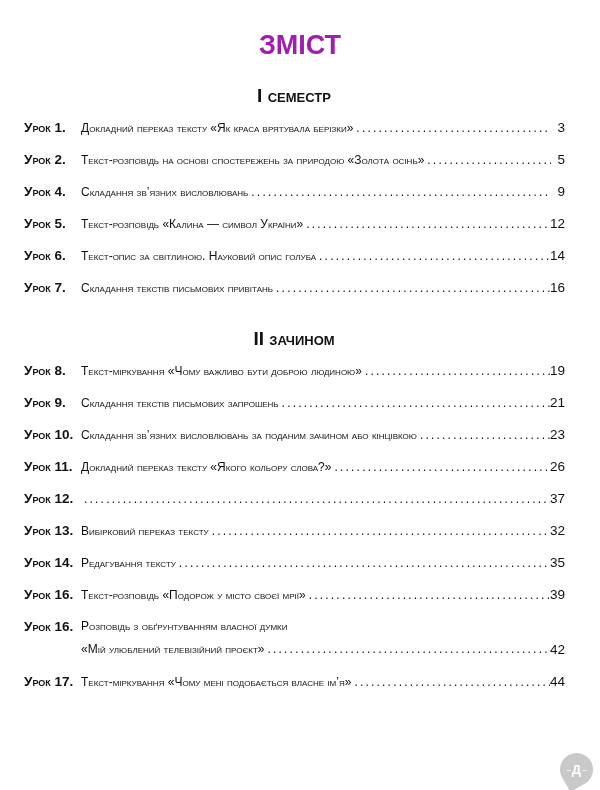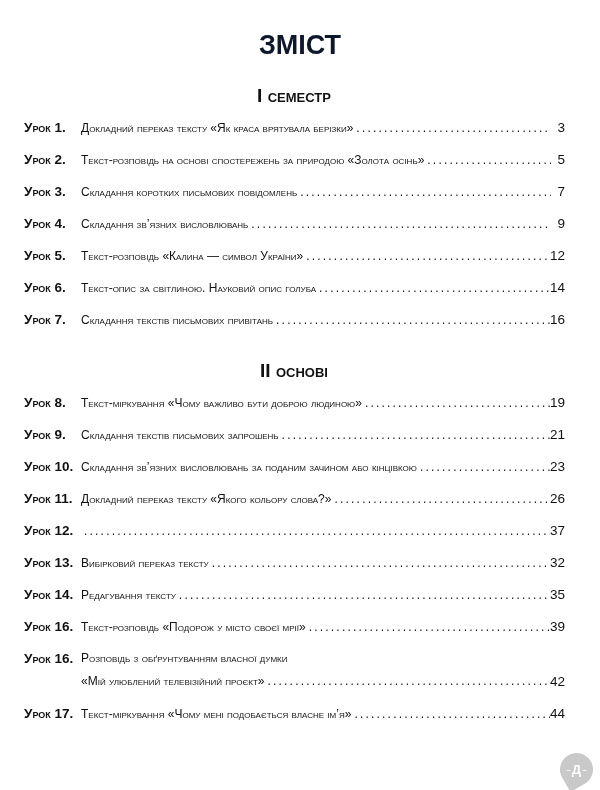--- a/index.html
+++ b/index.html
@@ -13,21 +13,21 @@
     overflow: hidden;
     box-sizing: border-box;
   }
   .page-title {
     margin: 0;
     padding-top: 30px;
     text-align: center;
     font-size: 27px;
     font-weight: bold;
     letter-spacing: 0px;
-    color: #0f172a;
+    color: #a21caf;
   }
   .semester-heading {
     margin: 24px 12px 5px 0;
     text-align: center;
     font-size: 19px;
     font-weight: bold;
     font-variant: small-caps;
     letter-spacing: 0px;
   }
   .toc-rows {
@@ -124,26 +124,20 @@
     <span class="page-number">3</span>
   </div>
 
   <div class="toc-row">
     <span class="lesson-label">Урок 2.</span>
     <span class="lesson-title">Текст-розповідь на основі спостережень за природою «Золота осінь»</span>
     <span class="dots"></span>
     <span class="page-number">5</span>
   </div>
 
-  <div class="toc-row">
-    <span class="lesson-label">Урок 3.</span>
-    <span class="lesson-title">Складання коротких письмових повідомлень</span>
-    <span class="dots"></span>
-    <span class="page-number">7</span>
-  </div>
 
   <div class="toc-row">
     <span class="lesson-label">Урок 4.</span>
     <span class="lesson-title">Складання зв’язних висловлювань</span>
     <span class="dots"></span>
     <span class="page-number">9</span>
   </div>
 
   <div class="toc-row">
     <span class="lesson-label">Урок 5.</span>
@@ -162,21 +156,21 @@
   <div class="toc-row">
     <span class="lesson-label">Урок 7.</span>
     <span class="lesson-title">Складання текстів письмових привітань</span>
     <span class="dots"></span>
     <span class="page-number">16</span>
   </div>
 </div>
   </section>
 
   <section>
-    <h2 class="semester-heading">ІІ основі</h2>
+    <h2 class="semester-heading">ІІ зачином</h2>
     <div class="toc-rows">
   <div class="toc-row">
     <span class="lesson-label">Урок 8.</span>
     <span class="lesson-title">Текст-міркування «Чому важливо бути доброю людиною»</span>
     <span class="dots"></span>
     <span class="page-number">19</span>
   </div>
 
   <div class="toc-row">
     <span class="lesson-label">Урок 9.</span>

